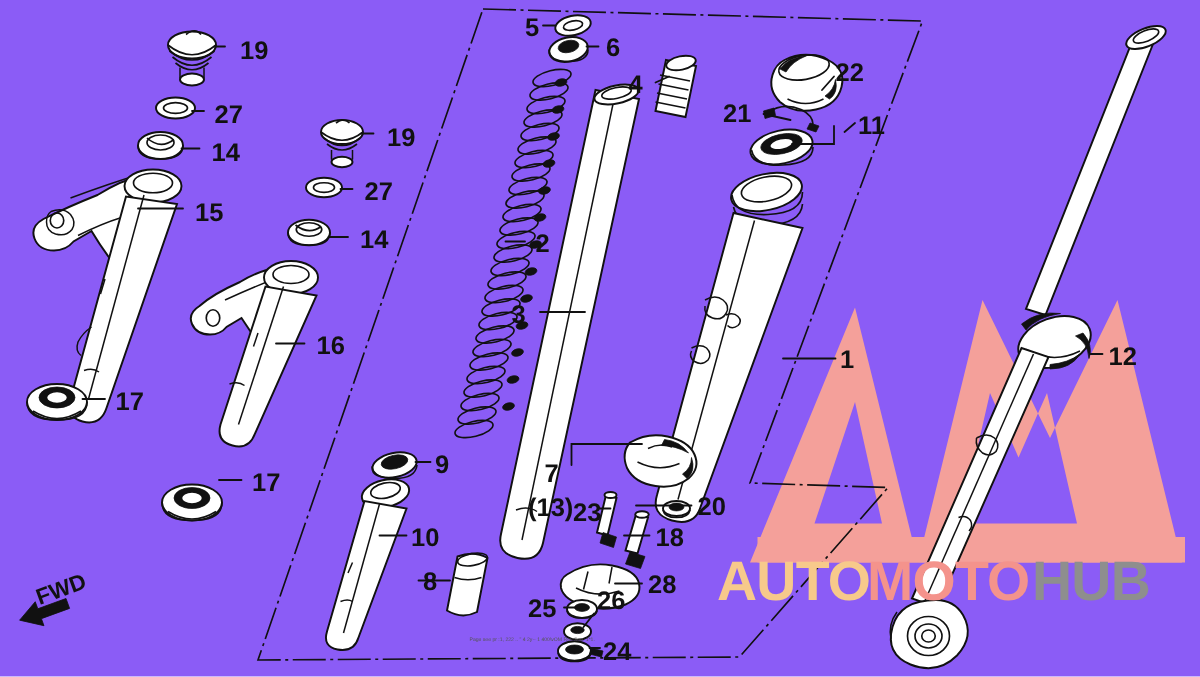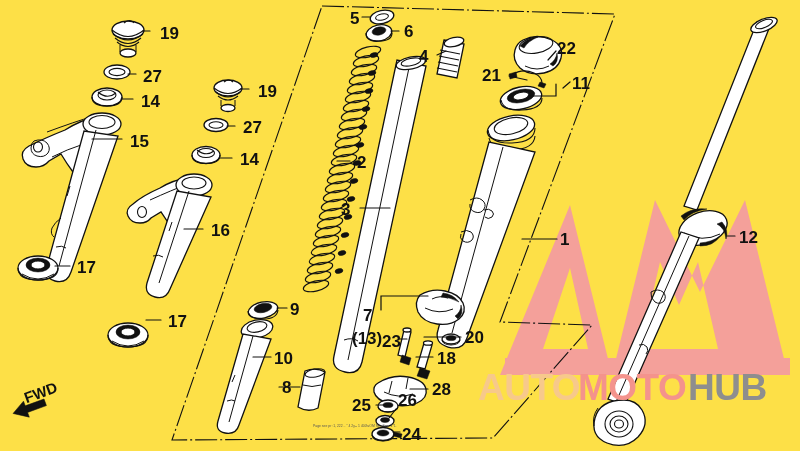--- a/index.html
+++ b/index.html
@@ -1,19 +1,19 @@
 <!DOCTYPE html>
 <html><head>
 <meta charset="utf-8">
 <title>Front Fork Parts Diagram</title>
 <style>
   html,body{margin:0;padding:0;background:#ffffff;}
   body{width:800px;height:451px;overflow:hidden;
        font-family:"Liberation Sans",sans-serif;}
-  #stage{position:relative;width:800px;height:451px;background:#fde047;}
+  #stage{position:relative;width:800px;height:451px;background:#8b5cf6;}
   #stage svg{position:absolute;left:0;top:0;}
   .lbl{font-family:"Liberation Sans",sans-serif;font-weight:bold;fill:#111;}
   .lbl-lg{font-size:17px;}
   .micro{font-size:3.4px;fill:#555;font-family:"Liberation Sans",sans-serif;}
   .ln{stroke:#111;stroke-width:1.2;fill:none;stroke-linecap:round;}
   .ln-thin{stroke:#111;stroke-width:1;fill:none;}
   .outline{stroke:#111;stroke-width:1.3;fill:#fff;}
   .outline-n{stroke:#111;stroke-width:1.1;fill:none;}
   .solidblk{fill:#111;stroke:#111;stroke-width:.5;}
   .dashbox{stroke:#111;stroke-width:1.1;fill:none;

